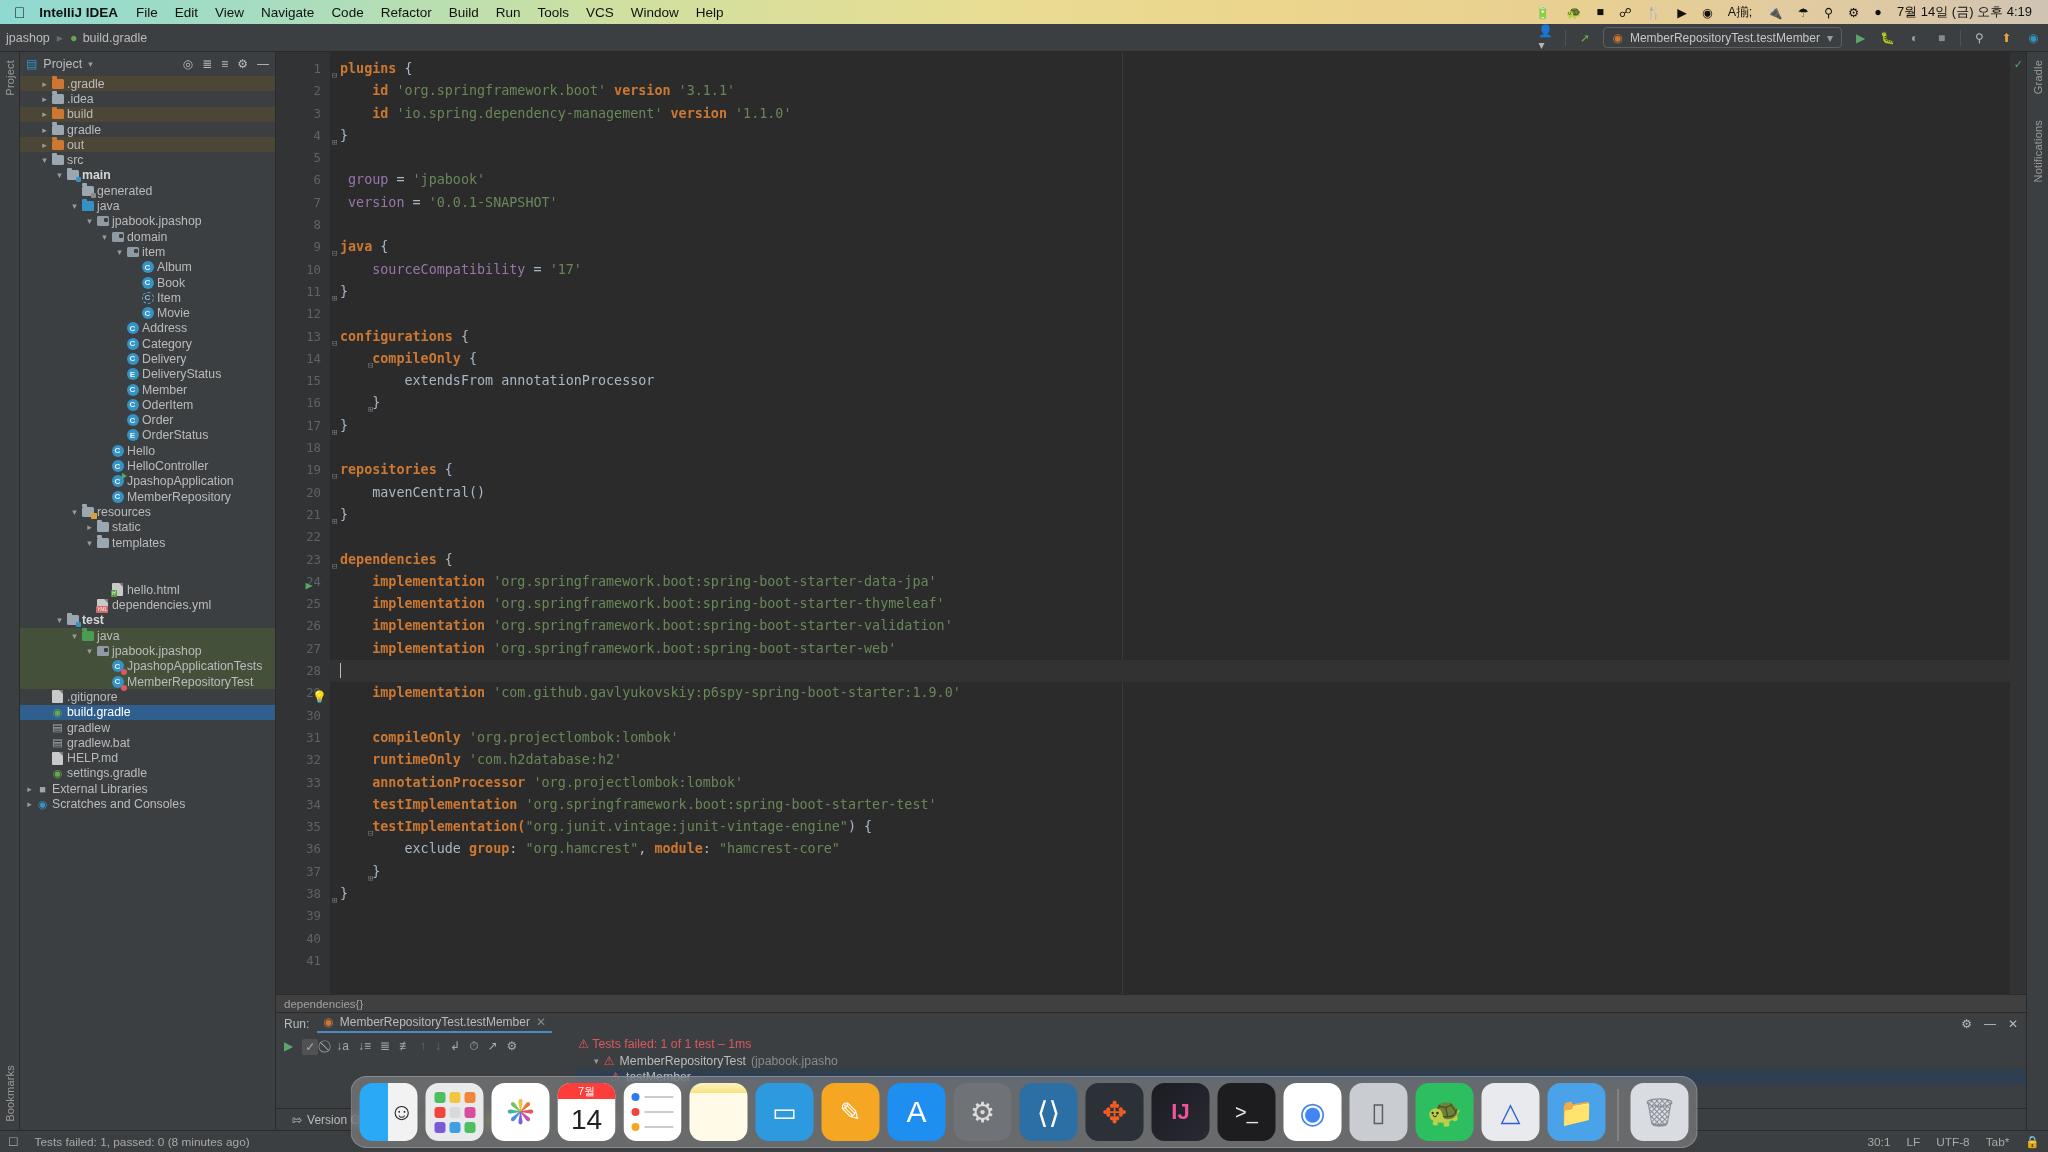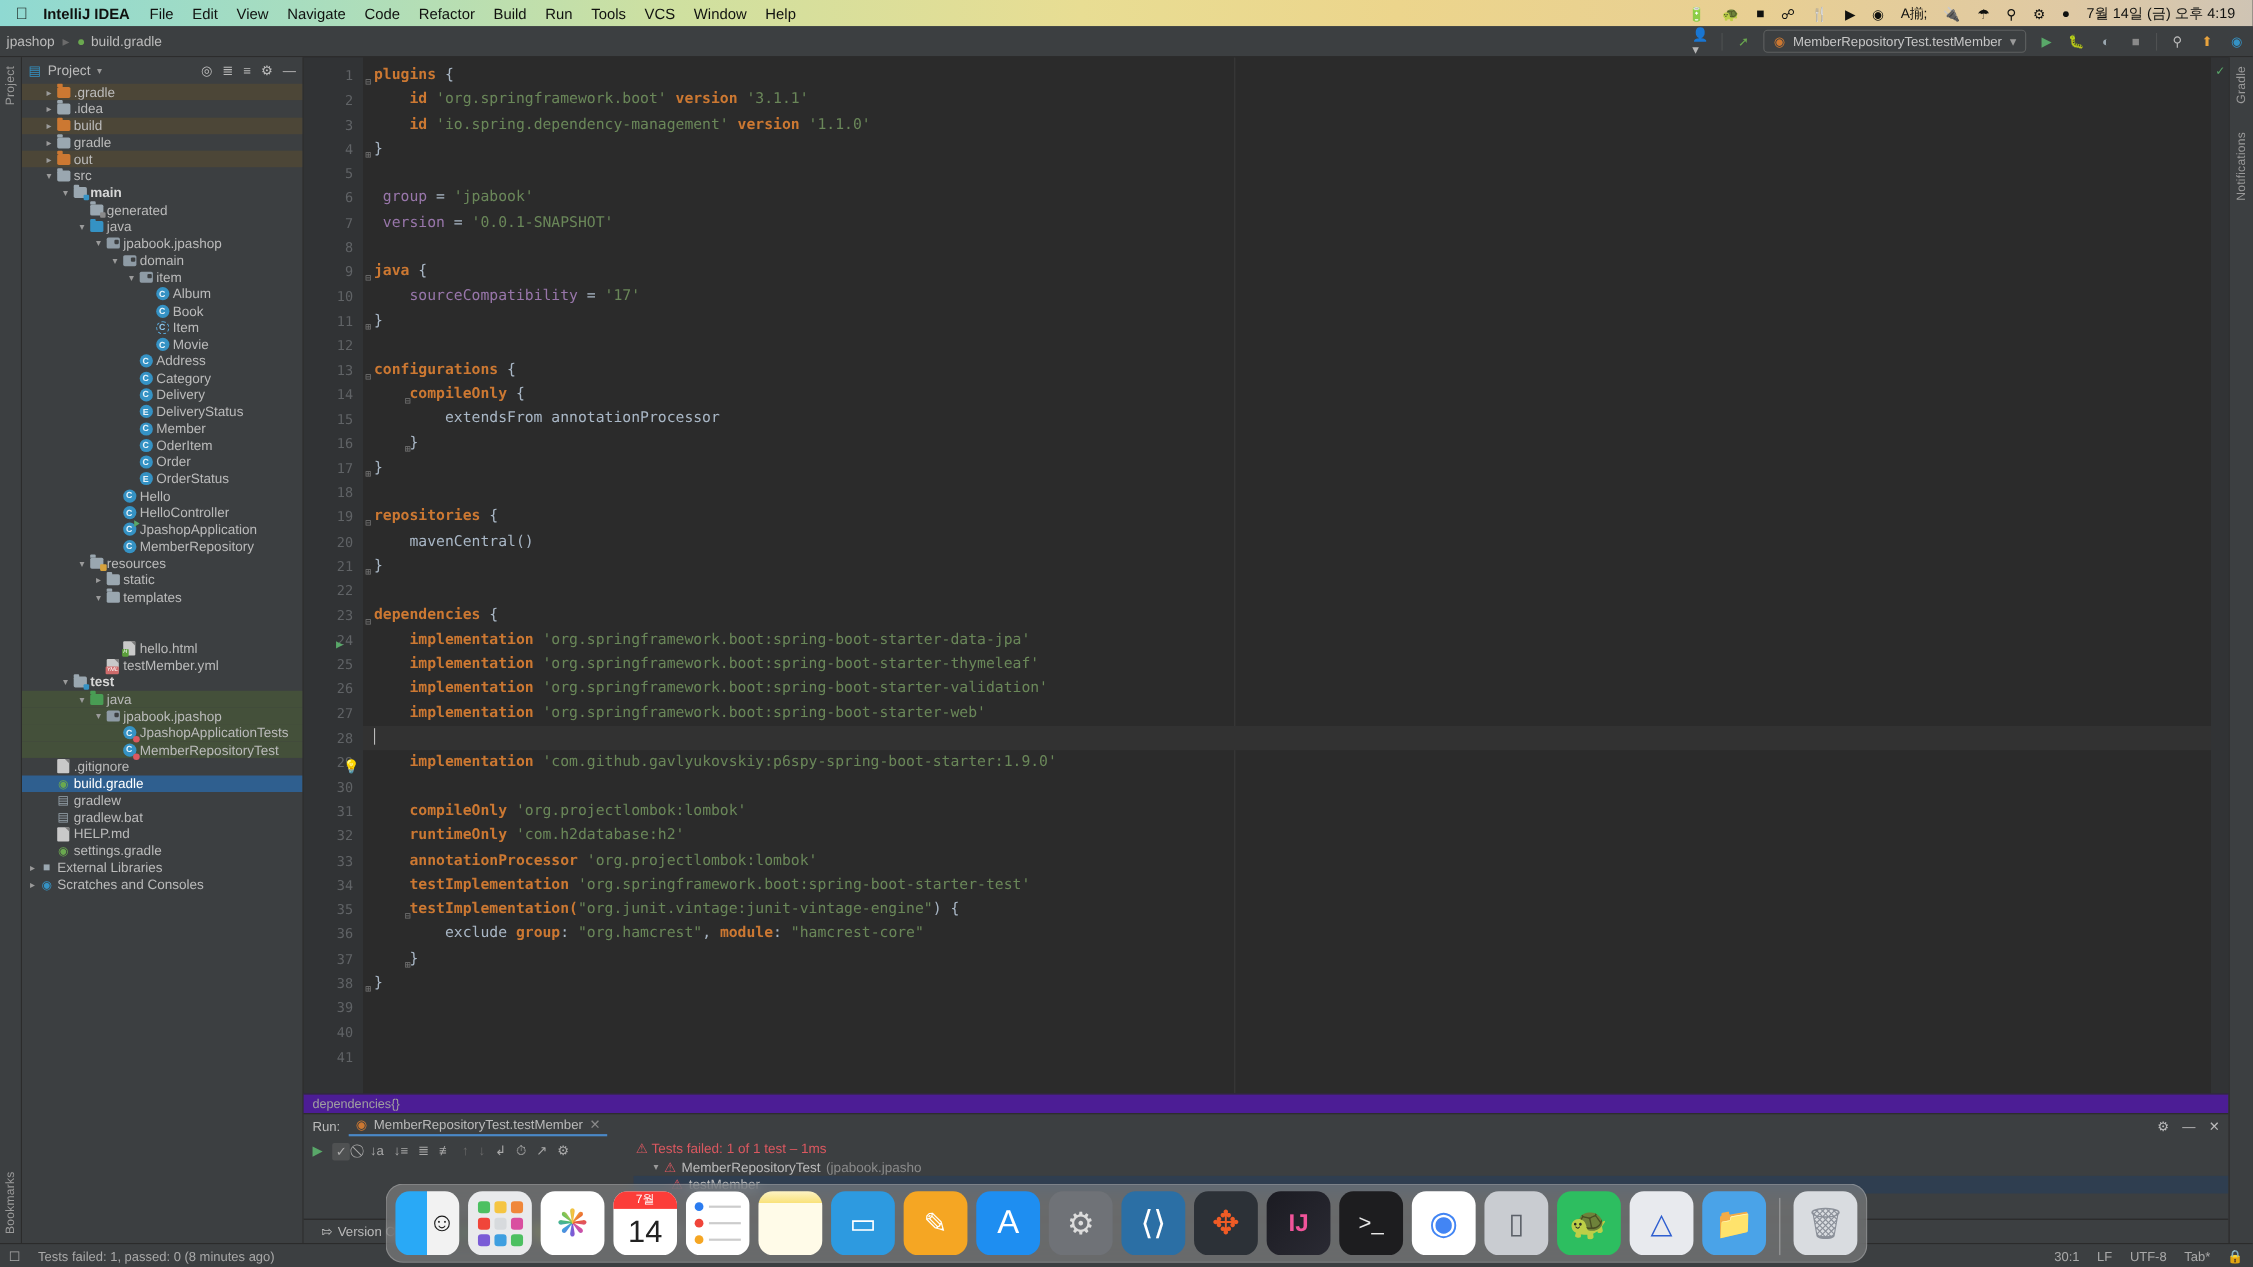--- a/index.html
+++ b/index.html
@@ -125,21 +125,21 @@
   .prop { color: #9876aa; }
   .plain { color: #a9b7c6; }
   .caret { display:inline-block; width:1px; height:15px; background:#bbb; vertical-align:-3px; }
   .rightmargin { position:absolute; top:0; bottom:0; left:792px; width:1px; background:#3a3a3a; }
 
   
   .markerbar { width: 16px; background: #313335; flex: 0 0 16px; position: relative; }
   .rightstrip { width: 22px; background: #3c3f41; border-left: 1px solid #2b2b2b; display:flex; flex-direction:column; align-items:center; padding-top:8px; gap:26px; color:#9b9b9b; font-size:11px; }
 
   
-  .editbread { height: 18px; background: #4c1d95; color:#a0a0a0; font-size: 11.5px; display:flex; align-items:center; padding-left: 8px; border-top:1px solid #2b2b2b; }
+  .editbread { height: 18px; background: #404040; color:#a0a0a0; font-size: 11.5px; display:flex; align-items:center; padding-left: 8px; border-top:1px solid #2b2b2b; }
 
   
   .runpanel { height: 96px; background: #3c3f41; border-top: 1px solid #2b2b2b; display: flex; flex-direction: column; }
   .runhead { height: 22px; display: flex; align-items: center; gap: 8px; padding: 0 8px; font-size: 12px; color: #bbb; }
   .runtab { display:flex; align-items:center; gap:6px; border-bottom: 2px solid #4a88c7; padding: 0 6px 2px 6px; }
   .runhead .rright { margin-left:auto; display:flex; gap:12px; align-items:center; }
   .runbody { flex: 1; display: flex; }
   .runtools { width: 300px; display:flex; align-items:flex-start; gap: 9px; padding: 4px 8px; color:#a9a9a9; font-size:12px; }
   .treetests { flex:1; font-size: 12.3px; color:#bbb; padding-top: 2px; }
   .testrow { height: 16px; display:flex; align-items:center; gap:5px; padding-left: 18px; }
@@ -491,21 +491,21 @@
               </span>
               <span class="lbl">hello.html</span>
             </div>
             <div class="trow" style="padding-left: 64px;">
               <span class="arrow"></span>
               <span class="ic">
                 <span class="fileic">
                   <i class="tagbox tag-yml">YML</i>
                 </span>
               </span>
-              <span class="lbl">testMember.yml</span>
+              <span class="lbl">dependencies.yml</span>
             </div>
             <div class="trow" style="padding-left: 34px;">
               <span class="arrow">▾</span>
               <span class="ic">
                 <span class="folder f-grey" style="position:relative">
                   <i class="badge-src"></i>
                 </span>
               </span>
               <span class="lbl bold">test</span>
             </div>

